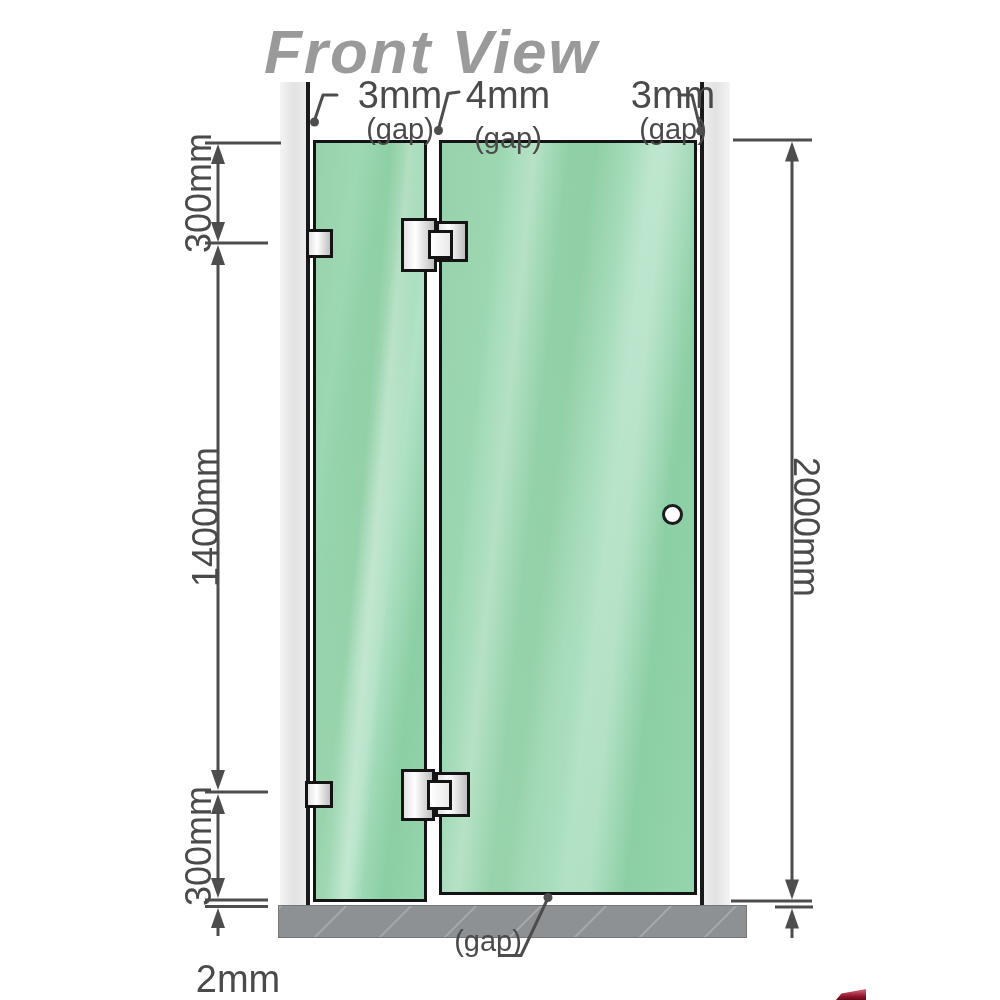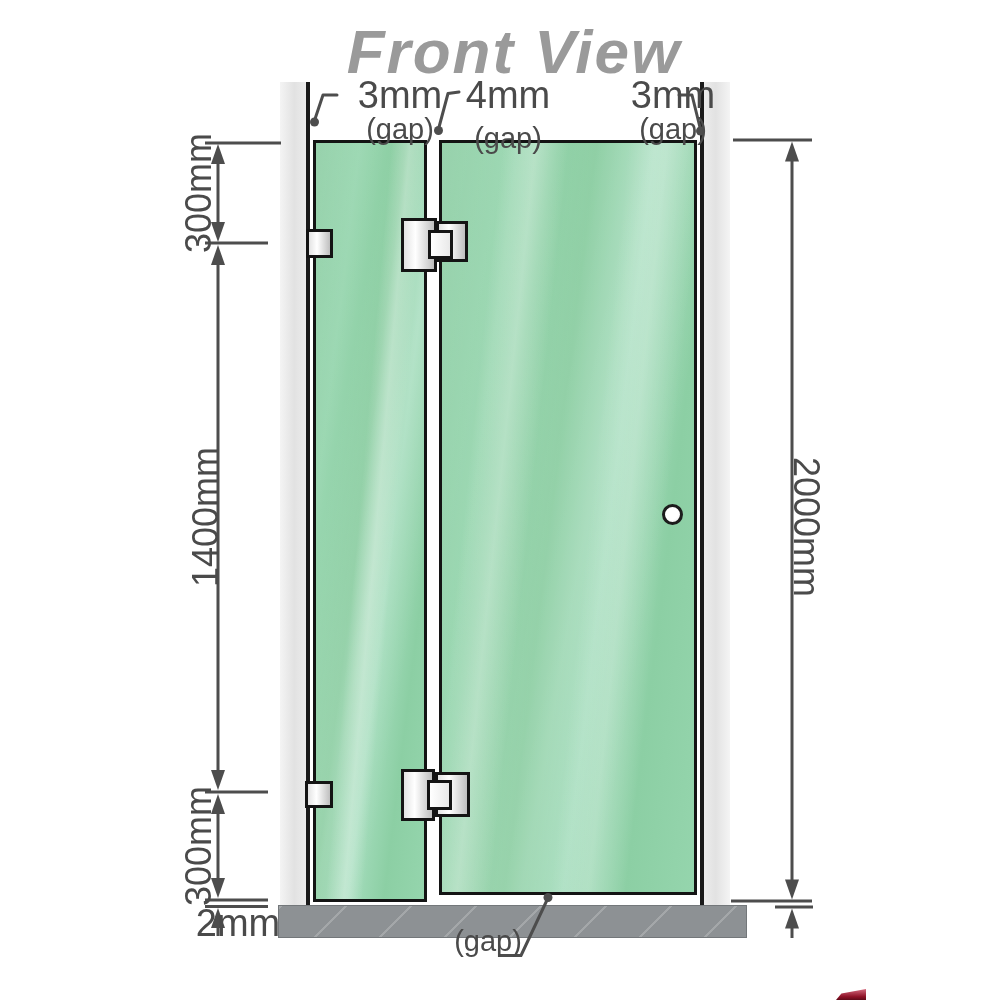--- a/index.html
+++ b/index.html
@@ -5,21 +5,21 @@
   html,body { margin:0; padding:0; background:#ffffff; }
   .canvas {
     position:relative; width:1000px; height:1000px; background:#ffffff;
     font-family:"Liberation Sans","DejaVu Sans",sans-serif; overflow:hidden;
   }
   .abs { position:absolute; }
 
   .title {
     left:264px; top:16px; width:500px; height:72px;
     font:italic bold 62px "Liberation Sans","DejaVu Sans",sans-serif;
-    color:#9a9a9a; text-align:center; letter-spacing:2px; white-space:nowrap;
+    color:#9a9a9a; letter-spacing:2px; white-space:nowrap;
   }
 
   
   .wall-bar { top:82px; width:26px; height:824px;
     background:linear-gradient(90deg,#f4f4f4,#e2e2e2 55%,#ececec); }
   .wall-bar.left  { left:280px; }
   .wall-bar.right { left:704px; background:linear-gradient(90deg,#ececec,#e2e2e2 45%,#f4f4f4); }
   .wall-line { top:82px; width:4px; height:824px; background:#1a1a1a; }
   .wall-line.left  { left:306px; }
   .wall-line.right { left:700px; }
@@ -163,18 +163,18 @@
     <div class="sub">(gap)</div>
   </div>
 
   <div class="abs gaplabel" style="left:405px;top:926px;width:110px;">
     <div class="sub">(gap)</div>
   </div>
 
   <div class="abs dim rot-ccw" style="left:129px;top:175px;width:140px;">300mm</div>
   <div class="abs dim rot-ccw" style="left:126px;top:499px;width:160px;">1400mm</div>
   <div class="abs dim rot-ccw" style="left:129px;top:828px;width:140px;">300mm</div>
-  <div class="abs dim" style="left:178px;top:904px;width:120px;font-size:38px;line-height:38px;">2mm</div>
+  <div class="abs dim" style="left:178px;top:960px;width:120px;font-size:38px;line-height:38px;">2mm</div>
   <div class="abs dim rot-cw" style="left:721px;top:509px;width:170px;">2000mm</div>
 
   <div class="abs red-fragment"></div>
 
 </div>
 
 </body></html>

